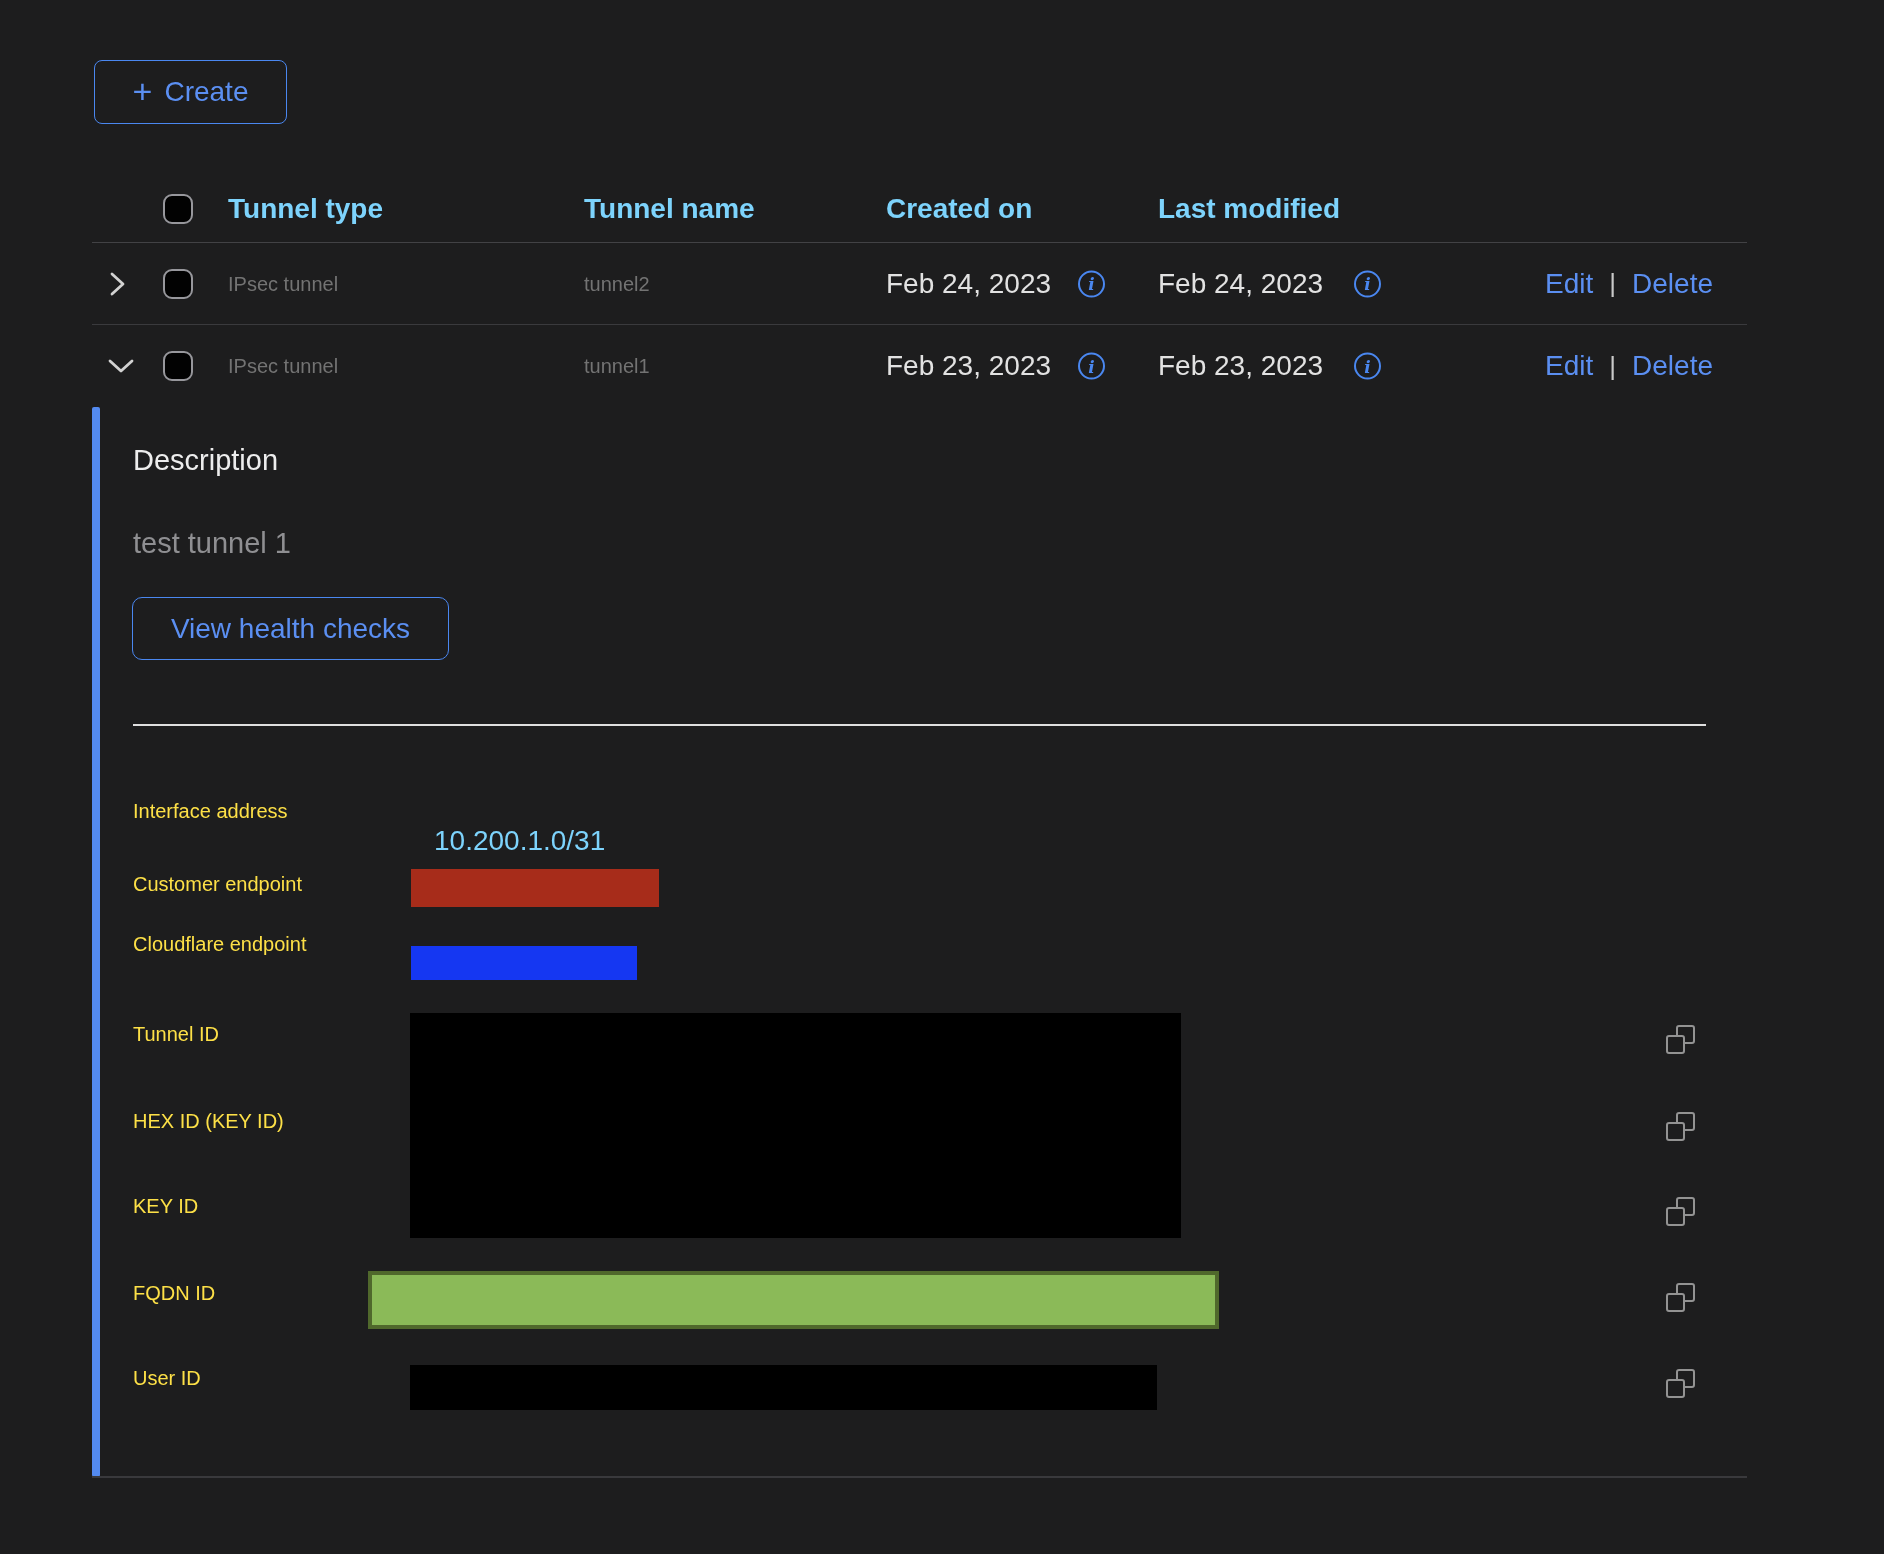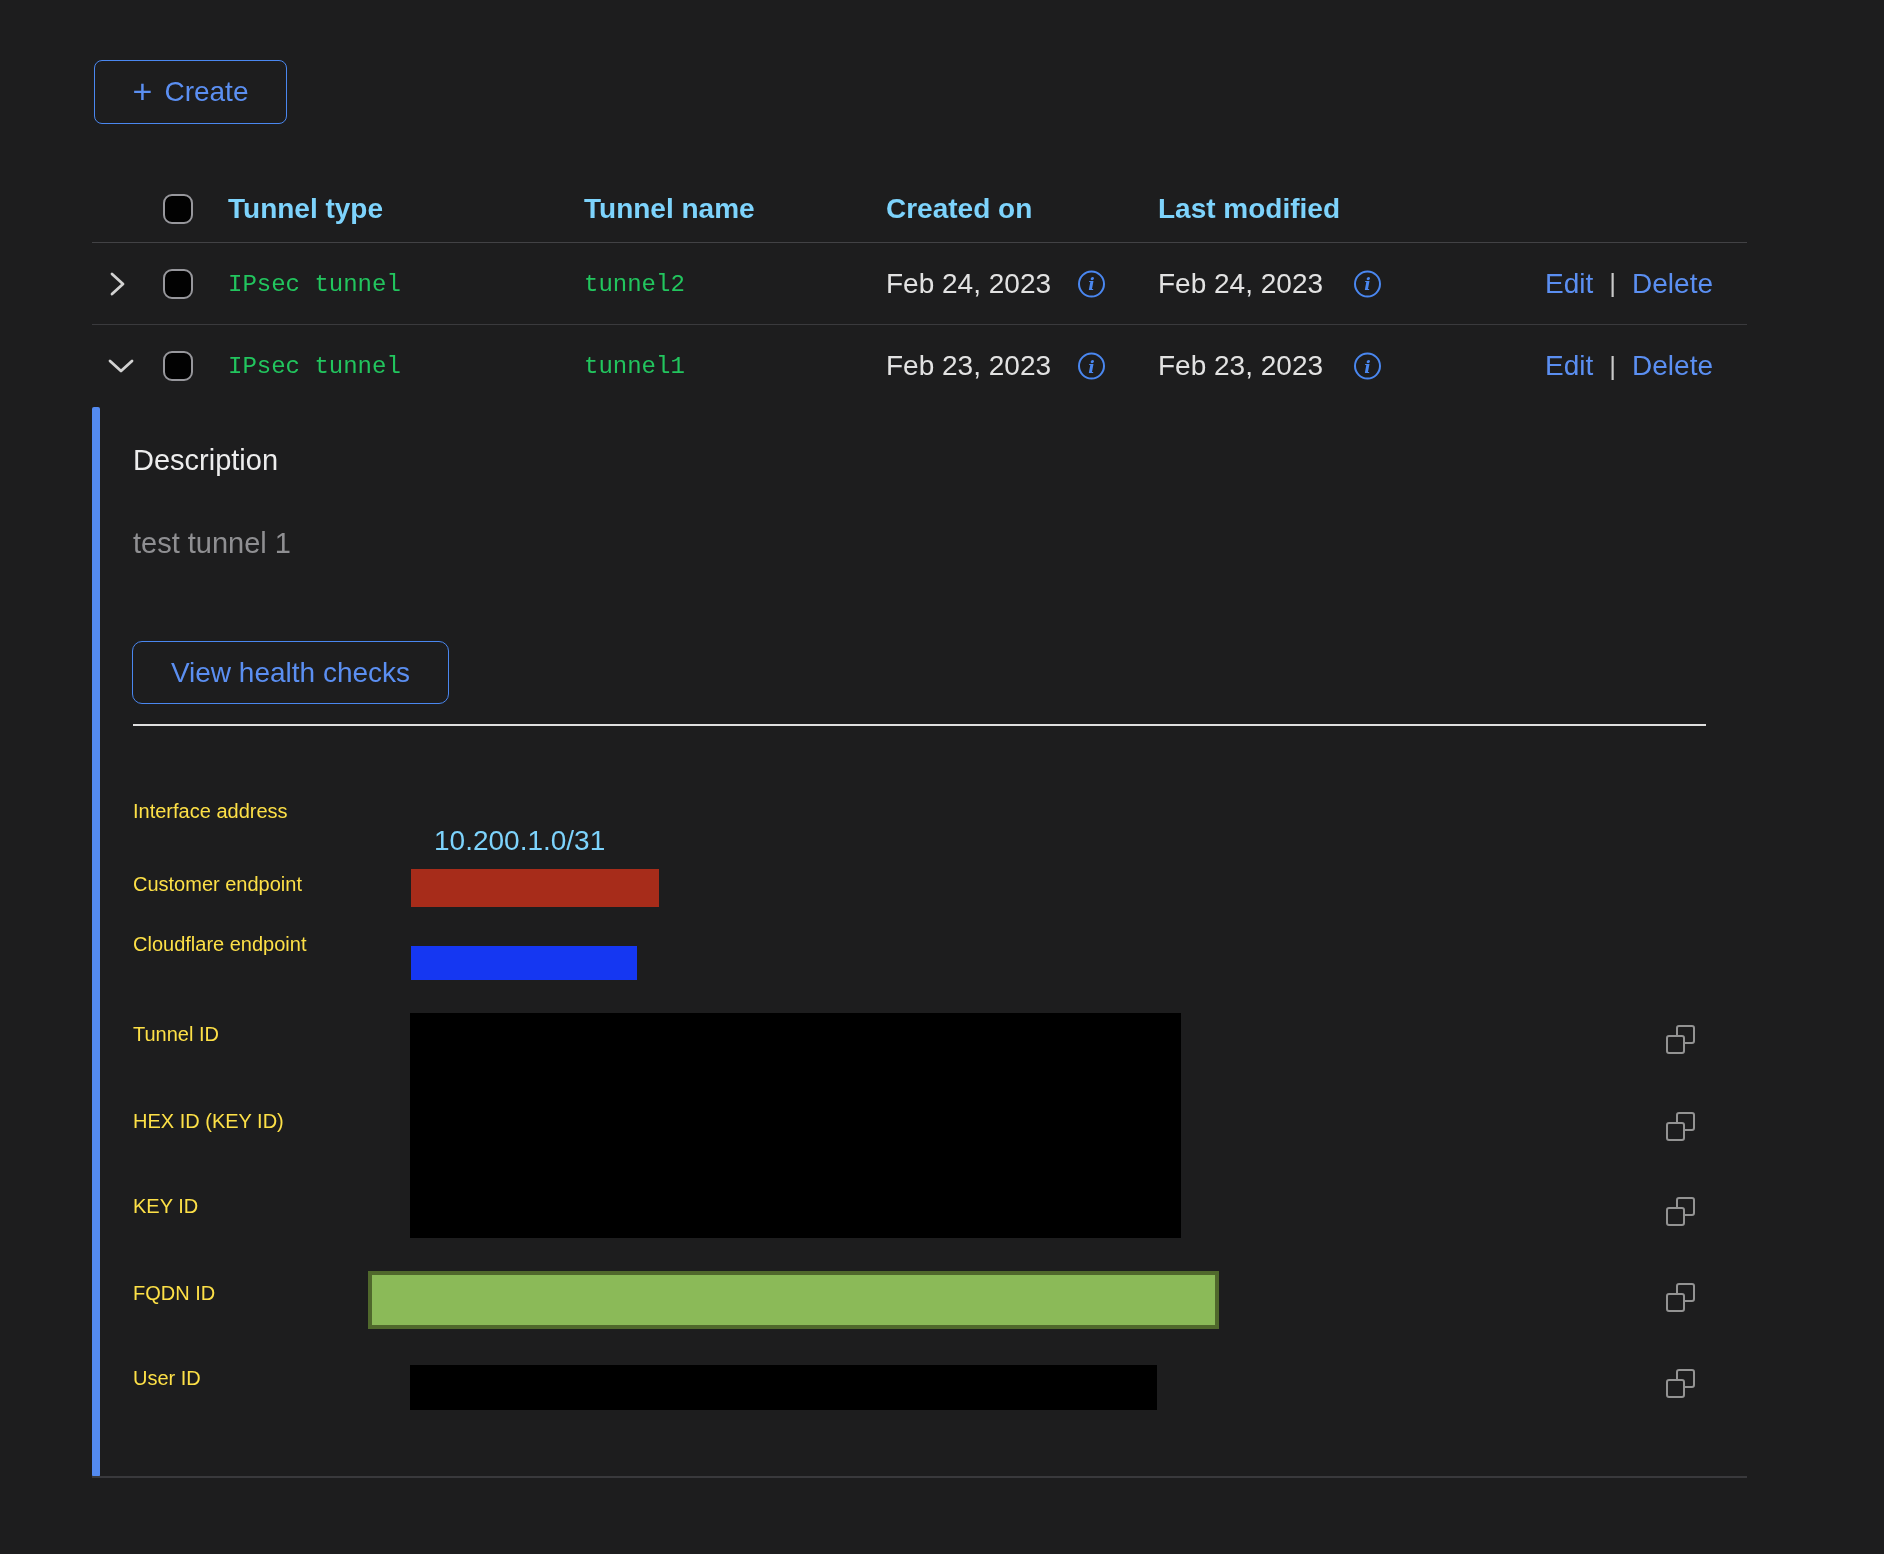--- a/index.html
+++ b/index.html
@@ -22,21 +22,21 @@
 
   
   .trow {
     position:absolute; left:92px; width:1655px;
   }
   .thead { top:176px; height:67px; border-bottom:1px solid #424245; }
   .row-1 { top:243px; height:82px; border-bottom:1px solid #3a3a3d; }
   .row-2 { top:325px; height:82px; }
   .cell { position:absolute; top:50%; transform:translateY(-50%); white-space:nowrap; }
   .hdr  { font-weight:700; color:#7dd3fc; font-size:28px; }
-  .celltext { font-size:24px; color:#22c55e;font-family:Liberation Mono, monospace; }
+  .celltext { font-size:20px; color:#737373; }
   .datetext { font-size:28px; color:#e2e2e2; }
 
   .c-chevron { left:10px; }
   .c-cb      { left:71px; }
   .c-type    { left:136px; }
   .c-name    { left:492px; }
   .c-created { left:794px; }
   .c-cinfo   { left:986px; }
   .c-lastmod { left:1066px; }
   .c-linfo   { left:1262px; }
@@ -64,21 +64,21 @@
   
   .expand-bar {
     position:absolute; left:92px; top:407px; width:8px; height:1070px;
     background:#538af0; border-radius:2px;
   }
   .desc-label { position:absolute; left:133px; top:444px; font-size:29px; color:#ededed; }
   .desc-value { position:absolute; left:133px; top:527px; font-size:29px; color:#8f8f92; }
   .health-btn {
     position:absolute; left:132px; top:597px; width:317px; height:63px;
     background:transparent; border:1.5px solid #4a87f0; border-radius:10px;
-    color:#5b8ff2; font-size:28px; font-family:inherit; cursor:pointer;margin-top:44px;
+    color:#5b8ff2; font-size:28px; font-family:inherit; cursor:pointer;
   }
   .panel-divider {
     position:absolute; left:133px; top:724px; width:1573px; height:2px; background:#dfdfdf;
   }
   .field-label { position:absolute; left:133px; font-size:20px; color:#fde047; white-space:nowrap; }
   .f-interface { top:800px; }
   .f-customer  { top:873px; }
   .f-cloudflare{ top:933px; }
   .f-tunnelid  { top:1023px; }
   .f-hexid     { top:1110px; }

